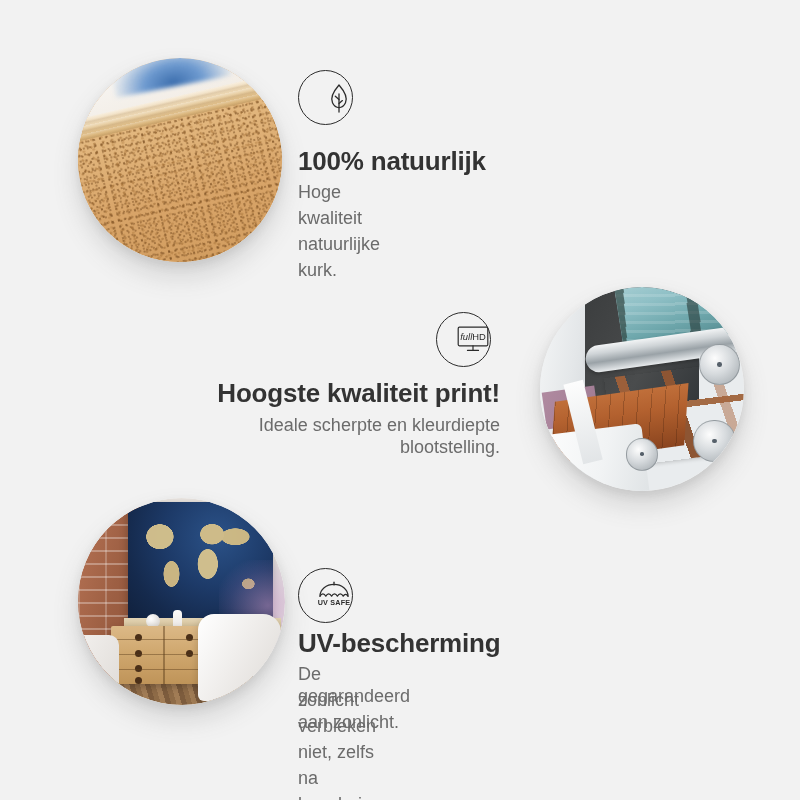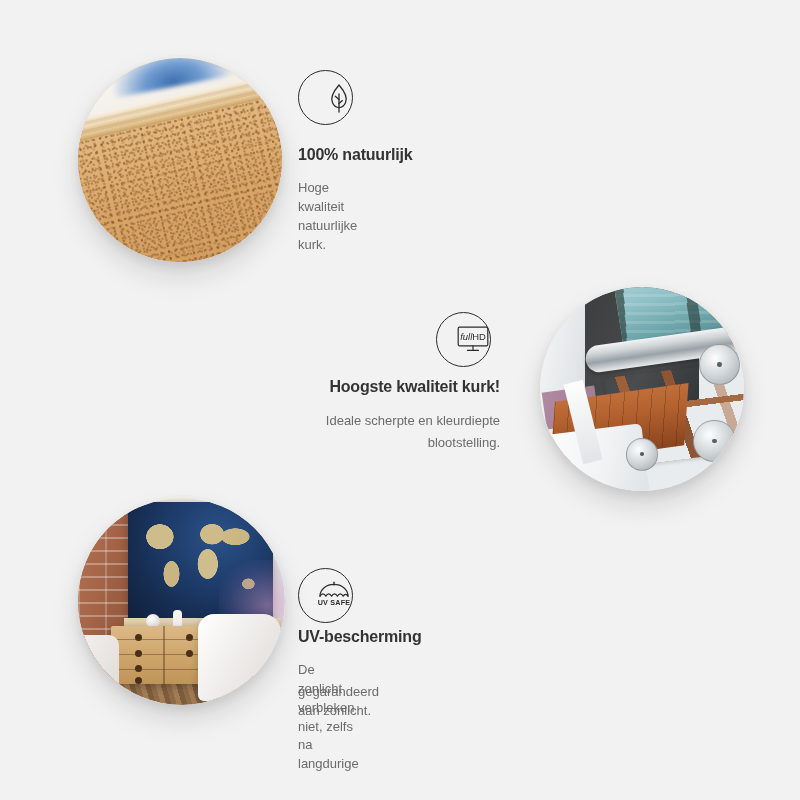--- a/index.html
+++ b/index.html
@@ -255,29 +255,29 @@
     box-sizing: border-box;
     display: flex;
     align-items: center;
     justify-content: flex-end;
   }
   .icon-badge svg { display:block; }
 
   
   .f-title {
     position: absolute;
-    font-size: 16px;
+    font-size: 26px;
     font-weight: bold;
     color: #333333;
     letter-spacing: -0.2px;
     white-space: nowrap;
   }
   .f-desc {
     position: absolute;
-    font-size: 13px;
+    font-size: 18px;
     font-weight: normal;
     color: #6b6b6b;
     line-height: 1.45;
   }
   .align-right { text-align: right; }
 </style>
 </head>
 <body>
 
 <div class="stage">
@@ -337,21 +337,21 @@
       <span>
         <svg width="34" height="30" viewBox="0 0 34 30" fill="none" stroke="#2b2b2b" stroke-width="1.2" stroke-linecap="round" stroke-linejoin="round">
           <rect x="2.2" y="2.2" width="29.6" height="18.6" rx="1.2"></rect>
           <path d="M17 20.8 L17 25"></path>
           <path d="M11.5 25.4 L22.5 25.4"></path>
           <text x="17" y="14.6" text-anchor="middle" stroke="none" fill="#2b2b2b" font-family="Liberation Sans, sans-serif" font-size="9.4" font-style="italic">full<tspan font-style="normal">HD</tspan></text>
         </svg>
       </span>
     </div>
 
-    <div class="f-title align-right" style="left:160px; top:378px; width:340px;">Hoogste kwaliteit kurk!</div>
+    <div class="f-title align-right" style="left:160px; top:378px; width:340px;">Hoogste kwaliteit print!</div>
 
     <div class="f-desc align-right" style="left:140px; top:412px; width:360px;text-align:right;">Ideale scherpte en kleurdiepte</div>
 
     <div class="f-desc align-right" style="left:140px; top:434px; width:360px;">blootstelling.</div>
   </div>
 
   <div class="feature">
 
     <div class="photo-circle" style="left:78px; top:498px; width:207px; height:207px;">
       <div class="photo-inner">

